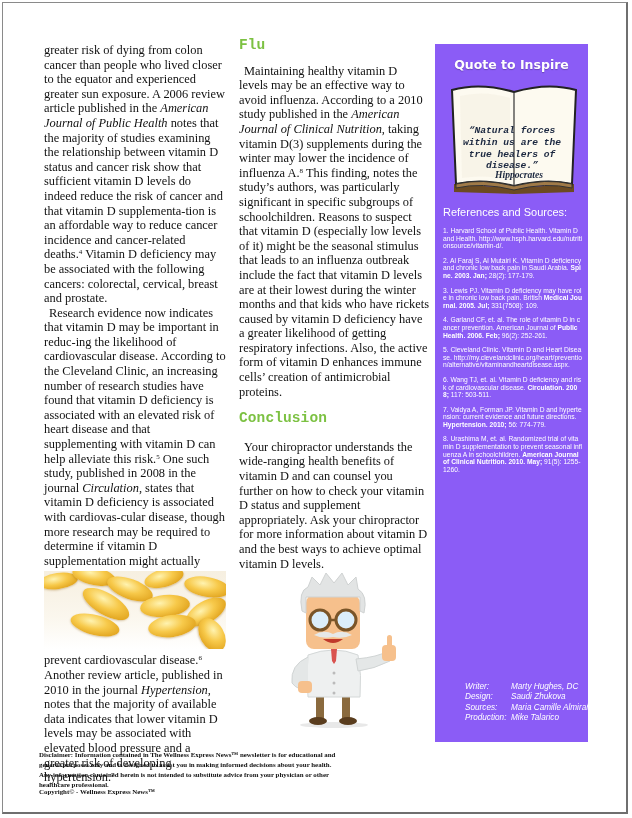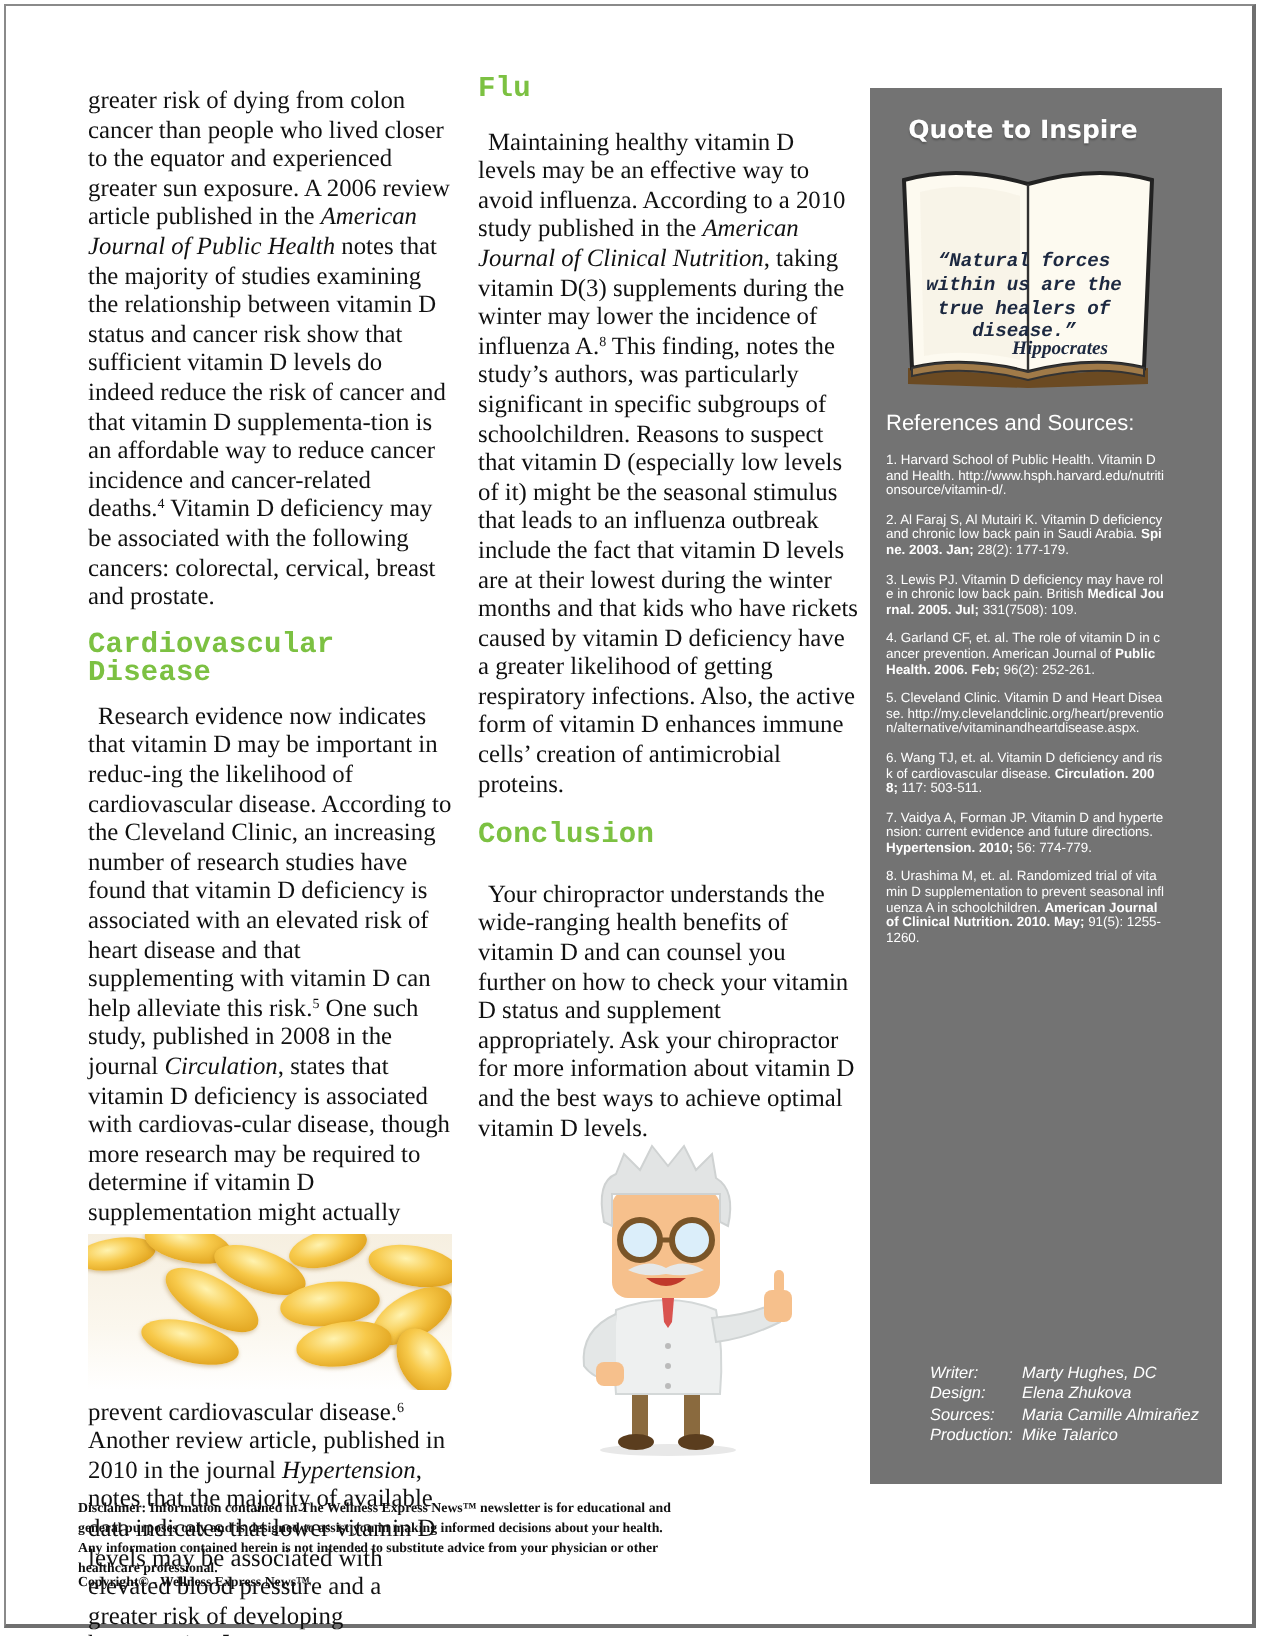--- a/index.html
+++ b/index.html
@@ -66,21 +66,21 @@
   }
   .book {
     position: absolute; left: 15px; top: 40px; width: 128px; height: 110px;
   }
   .quote-text {
     position: absolute; left: 26px; top: 81px; width: 102px; text-align: center;
     font-family: Liberation Mono, monospace; font-style: italic; font-weight: bold;
     font-size: 9.6px; line-height: 11.8px; color: #1c2840;
   }
   .quote-author {
-    position: absolute; left: 60px; top: 125px; width: 70px; text-align: center;
+    position: absolute; left: 60px; top: 125px; width: 70px; text-align: left;
     font-family: "Liberation Serif", serif; font-style: italic; font-weight: bold;
     font-size: 9.6px; color: #1c2840;
   }
   .refs-title {
     position: absolute; left: 8px; top: 162px; font-size: 11px; color: #fff;
     font-family: "Liberation Sans", sans-serif;
   }
   .refs {
     position: absolute; left: 8px; top: 183px; width: 140px;
     font-size: 6.7px; line-height: 7.6px; color: #fff;
@@ -107,21 +107,20 @@
   }
 </style>
 </head>
 <body>
 
 <div class="page"></div>
 
 <div class="col col1">
   <p><span>greater risk of dying from colon cancer than people who lived closer to the equator and experienced greater sun exposure.  A 2006 review article published in the </span><i>American Journal of Public Health</i><span> notes that the majority of studies examining the relationship between vitamin D status and cancer risk show that sufficient vitamin D levels do indeed reduce the risk of cancer and that vitamin D supplementa-tion is an affordable way to reduce cancer incidence and cancer-related deaths.</span><sup>4</sup><span>  Vitamin D deficiency may be associated with the following cancers: colorectal, cervical, breast and prostate.</span></p>
 
-  <h2 class="sec" style="margin-top:10px; margin-bottom:6px;">Cardiovascular Disease</h2>
 
   <p class="indent"><span>Research evidence now indicates that vitamin D may be important in reduc-ing the likelihood of cardiovascular disease.  According to the Cleveland Clinic, an increasing number of research studies have found that vitamin D deficiency is associated with an elevated risk of heart disease and that supplementing with vitamin D can help alleviate this risk.</span><sup>5</sup><span>  One such study, published in 2008 in the journal </span><i>Circulation</i><span>, states that vitamin D deficiency is associated with cardiovas-cular disease, though more research may be required to determine if vitamin D supplementation might actually</span></p>
 
   <div class="capsules" title="vitamin D softgel capsules">
     <div class="cap" style="left:-6px; top:2px; width:40px; height:16px; transform:rotate(-8deg);"></div>
     <div class="cap" style="left:28px; top:-4px; width:44px; height:18px; transform:rotate(12deg);"></div>
     <div class="cap" style="left:62px; top:8px; width:48px; height:20px; transform:rotate(20deg);"></div>
     <div class="cap" style="left:100px; top:-2px; width:40px; height:18px; transform:rotate(-15deg);"></div>
     <div class="cap" style="left:140px; top:6px; width:46px; height:20px; transform:rotate(10deg);"></div>
     <div class="cap" style="left:36px; top:22px; width:52px; height:22px; transform:rotate(30deg);"></div>
@@ -171,21 +170,21 @@
   <path d="M34 46 Q30 26 40 22 L44 12 L52 20 L58 8 L66 18 L74 8 L80 20 L88 12 L90 24 Q100 30 96 48 L92 46 L92 32 L38 32 L38 48 Z" fill="#e2e4e4" stroke="#cfd2d2"></path>
 
   <circle cx="52" cy="55" r="10" fill="#dbeefa" stroke="#7a5528" stroke-width="3"></circle>
   <circle cx="78" cy="55" r="10" fill="#dbeefa" stroke="#7a5528" stroke-width="3"></circle>
   <line x1="62" y1="55" x2="68" y2="55" stroke="#7a5528" stroke-width="2.5"></line>
 
   <path d="M46 70 Q56 64 65 69 Q74 64 84 70 Q76 74 65 72 Q54 74 46 70 Z" fill="#e6e8e8"></path>
   <path d="M55 74 Q65 82 75 74 Z" fill="#c0392b"></path>
 </svg>
 
-<div class="sidebar" style="background: #737373; padding-left: 23px;">
+<div class="sidebar" style="background: #8b5cf6;">
   <div class="quote-title">Quote to Inspire</div>
   <svg class="book" viewBox="0 0 128 110">
     <path d="M4 100 L64 104 L124 100 L124 108 L64 110 L4 108 Z" fill="#6b4a22"></path>
     <path d="M2 6 Q30 -2 64 8 Q98 -2 126 6 L122 100 Q96 94 64 102 Q32 94 6 100 Z" fill="#fdfaf0" stroke="#222" stroke-width="2"></path>
     <path d="M6 100 Q32 94 64 102 Q96 94 122 100 L122 104 Q96 98 64 106 Q32 98 6 104 Z" fill="#a07a48" stroke="#333" stroke-width="1"></path>
     <line x1="64" y1="8" x2="64" y2="102" stroke="#333" stroke-width="1.2"></line>
     <path d="M10 12 Q34 6 60 14 L60 96 Q34 90 12 94 Z" fill="#f5f0e2" opacity="0.6"></path>
   </svg>
   <div class="quote-text">“Natural forces within us are the true healers of disease.”</div>
   <div class="quote-author">Hippocrates</div>
@@ -202,21 +201,21 @@
     <div class="ref"><span>8. Urashima M, et. al. Randomized trial of vitamin D supplementation to prevent seasonal influenza A in schoolchildren. </span><span class="b">American Journal of Clinical Nutrition. 2010. May;</span><span> 91(5): 1255-1260.</span></div>
   </div>
 
   <div class="credits">
     <div class="row">
         <span class="role">Writer:</span>
         <span class="name">Marty Hughes, DC</span>
       </div>
     <div class="row">
         <span class="role">Design:</span>
-        <span class="name">Elena Zhukova</span>
+        <span class="name">Saudi Zhukova</span>
       </div>
     <div class="row">
         <span class="role">Sources:</span>
         <span class="name">Maria Camille Almirañez</span>
       </div>
     <div class="row">
         <span class="role">Production:</span>
         <span class="name">Mike Talarico</span>
       </div>
   </div>

